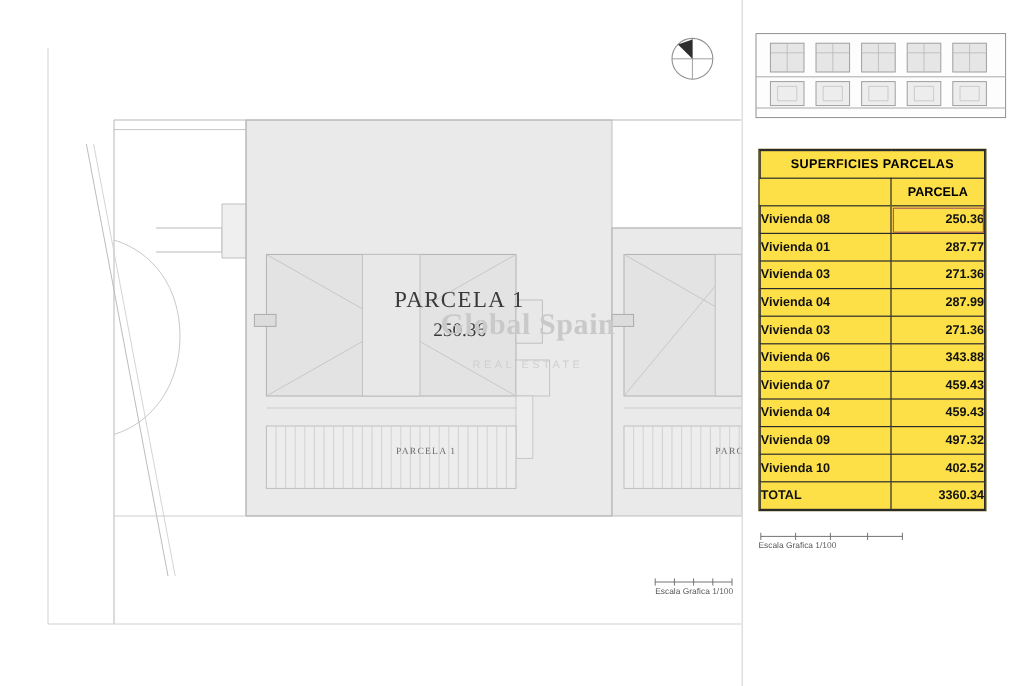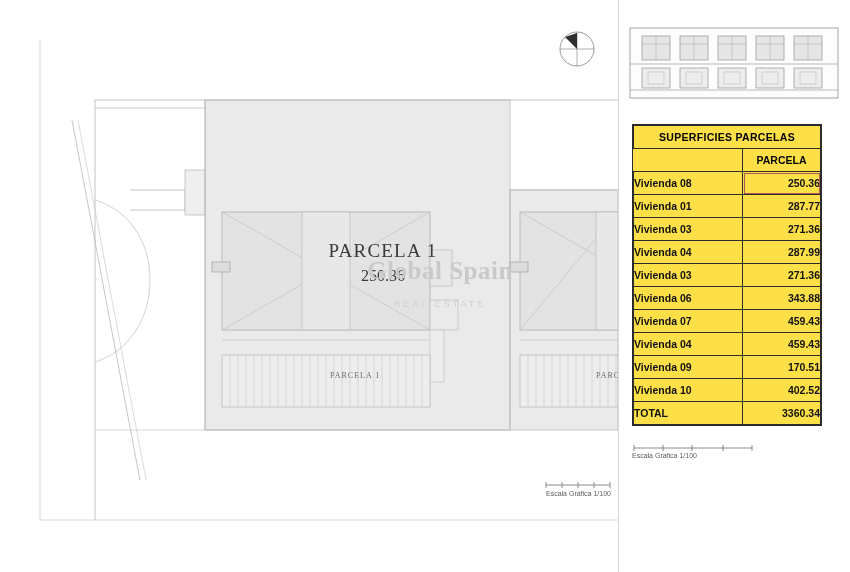--- a/index.html
+++ b/index.html
@@ -411,21 +411,21 @@
             <tr>
               <td class="cell-name">Vivienda 07</td>
               <td class="cell-val">459.43</td>
             </tr>
             <tr>
               <td class="cell-name">Vivienda 04</td>
               <td class="cell-val">459.43</td>
             </tr>
             <tr>
               <td class="cell-name">Vivienda 09</td>
-              <td class="cell-val">170.51</td>
+              <td class="cell-val">497.32</td>
             </tr>
             <tr>
               <td class="cell-name">Vivienda 10</td>
               <td class="cell-val">402.52</td>
             </tr>
             <tr>
               <td class="cell-name">TOTAL</td>
               <td class="cell-val">3360.34</td>
             </tr>
           </tbody>

